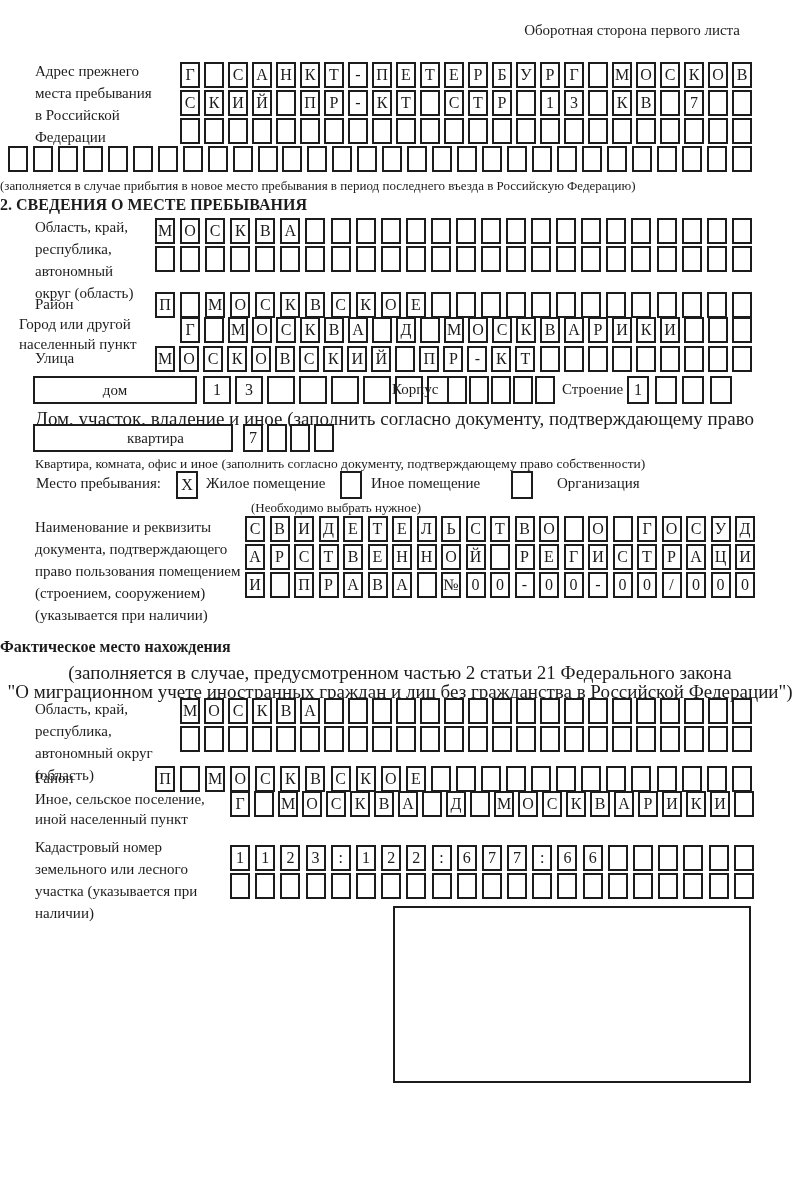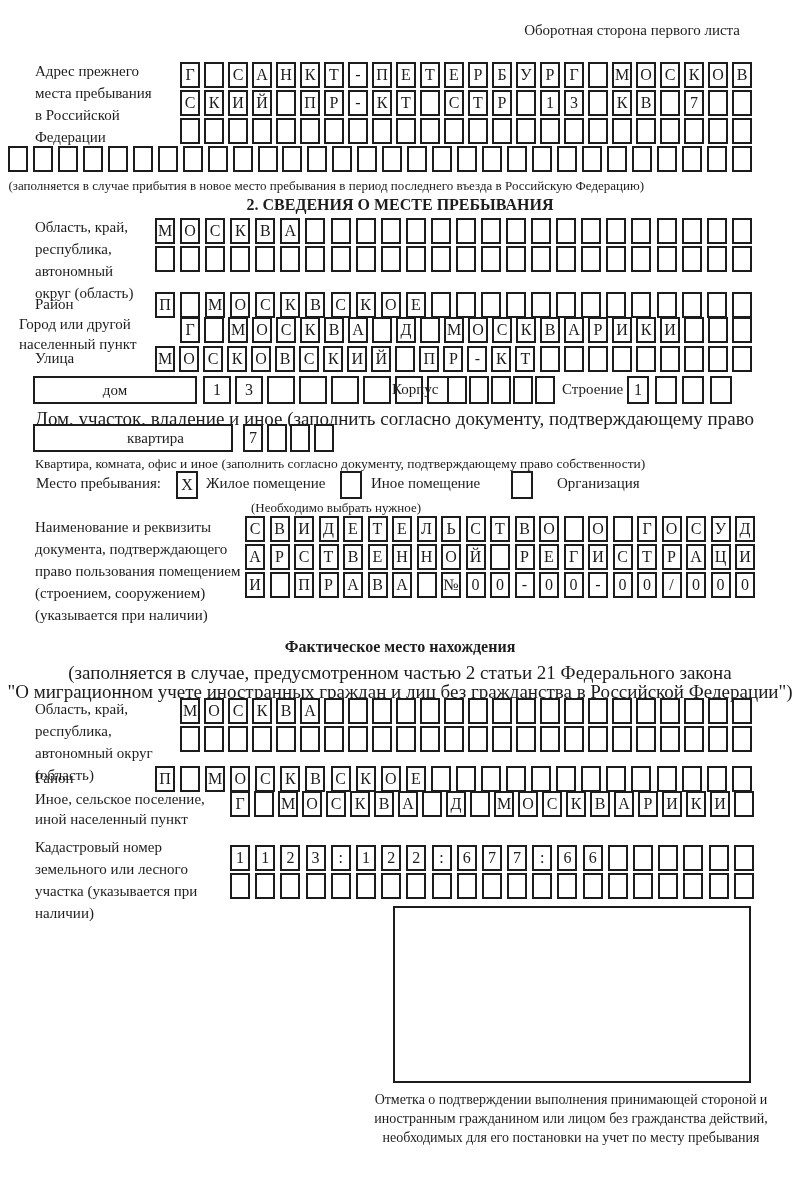--- a/index.html
+++ b/index.html
@@ -6,22 +6,22 @@
   html,body{margin:0;padding:0;background:#fff;}
   .page{
     position:relative;width:800px;height:1180px;background:var(--paper);
     font-family:"Liberation Serif","DejaVu Serif",serif;color:var(--ink);
     overflow:hidden;
     border-radius:10px;
   }
   .abs{position:absolute;}
   .lab{position:absolute;font-size:15px;line-height:22px;}
   .cap{position:absolute;font-size:13px;}
-  .cap-center{left:0;width:644px;text-align:right;}
-  .title{position:absolute;left:0;width:800px;text-align:center;font-weight:bold;font-size:16px;}
+  .cap-center{left:0;width:644px;text-align:left;}
+  .title{position:absolute;left:0;width:800px;font-weight:bold;font-size:16px;}
   .boxrow{position:absolute;display:flex;justify-content:space-between;}
   .cell{
     width:20px;height:26px;border:2px solid var(--ink);box-sizing:border-box;
     display:flex;align-items:center;justify-content:center;
     font-size:16px;line-height:1;background:var(--paper);
   }
   .w28 .cell{width:28px;height:28px;}
   .w22 .cell{width:22px;height:28px;}
   .w20h28 .cell{height:28px;}
   .cbx .cell{width:22px;height:28px;font-size:16px;}
@@ -571,15 +571,14 @@
       <div class="cell"></div>
       <div class="cell"></div>
       <div class="cell"></div>
       <div class="cell"></div>
       <div class="cell"></div>
       <div class="cell"></div>
       <div class="cell"></div>
     </div>
 
   <div class="stampbox" style="left:393px;top:906px;width:358px;height:177px;"></div>
-  <div class="stampcap" style="left:371px;top:1090px;width:400px;">Отметка о подтверждении выполнения принимающей стороной и иностранным гражданином или лицом без гражданства действий, необходимых для его постановки на учет по месту пребывания</div>
 
 </div>
 
 </body></html>

